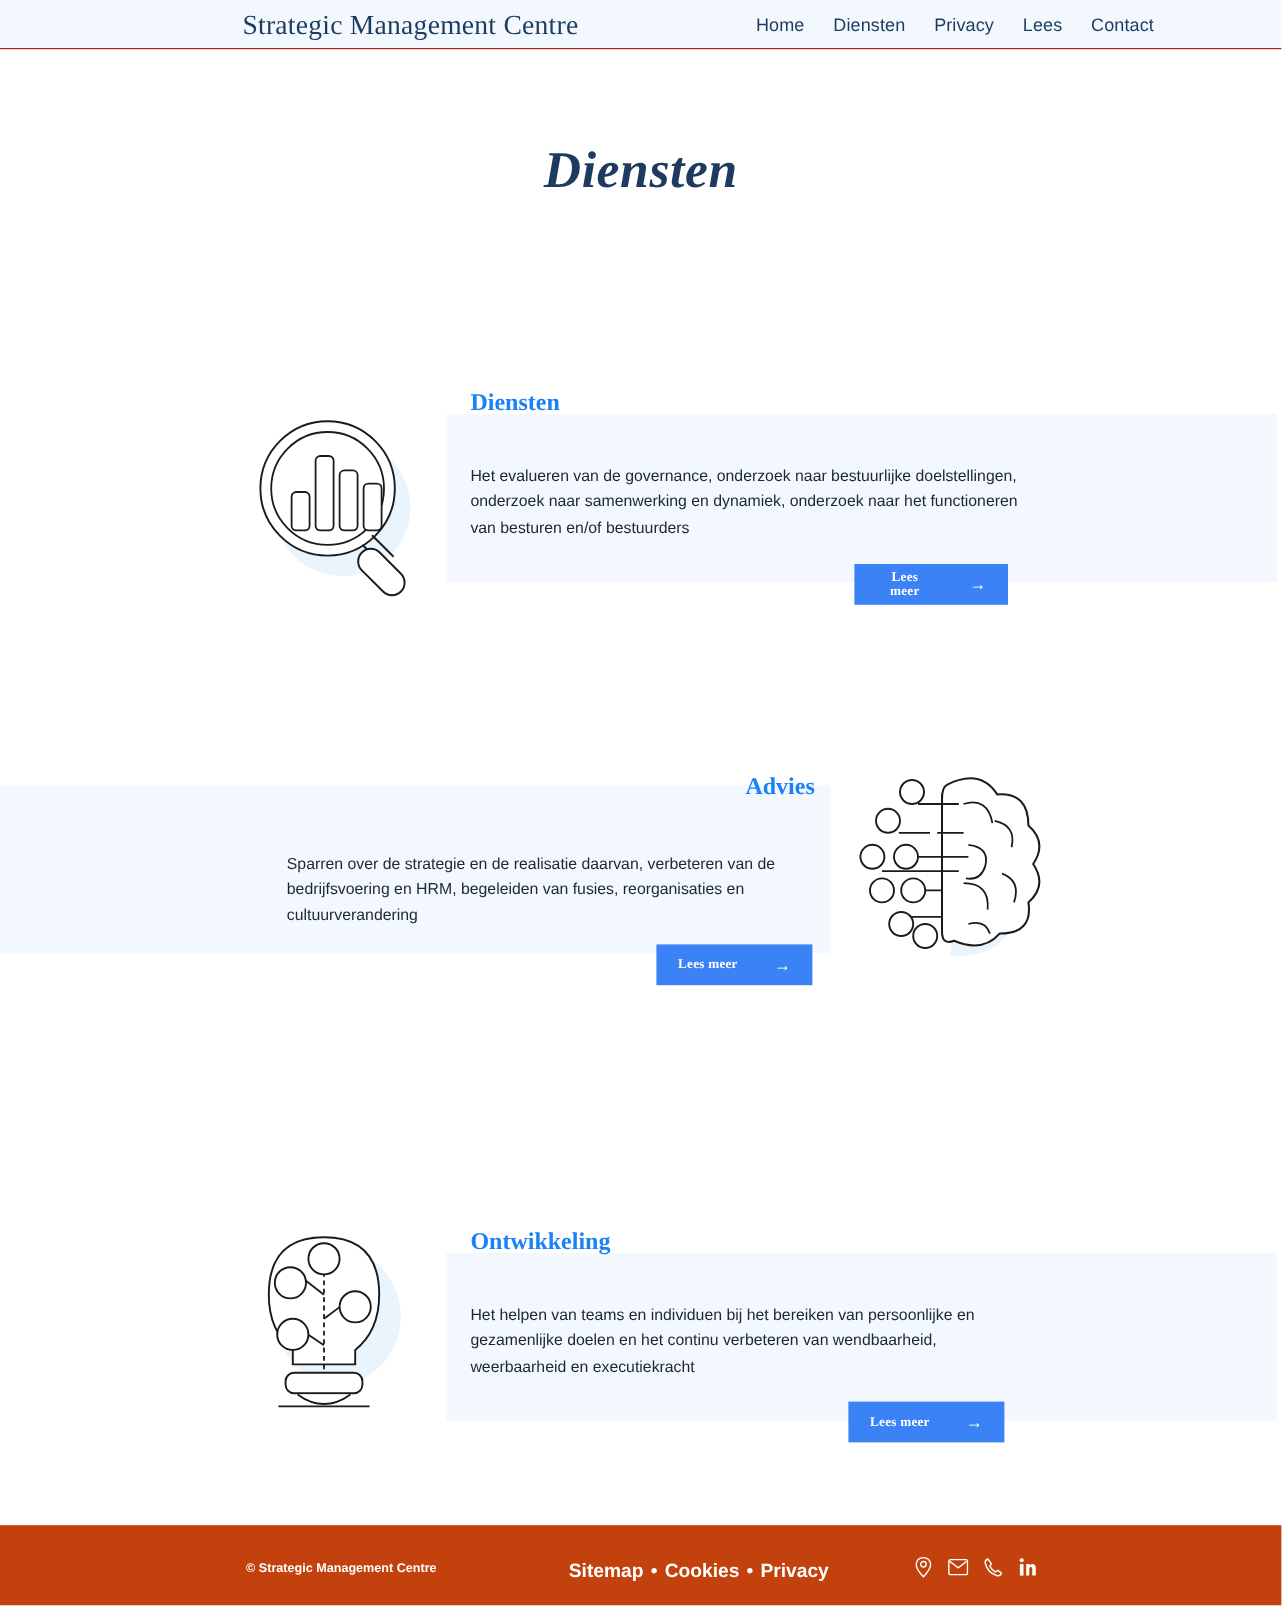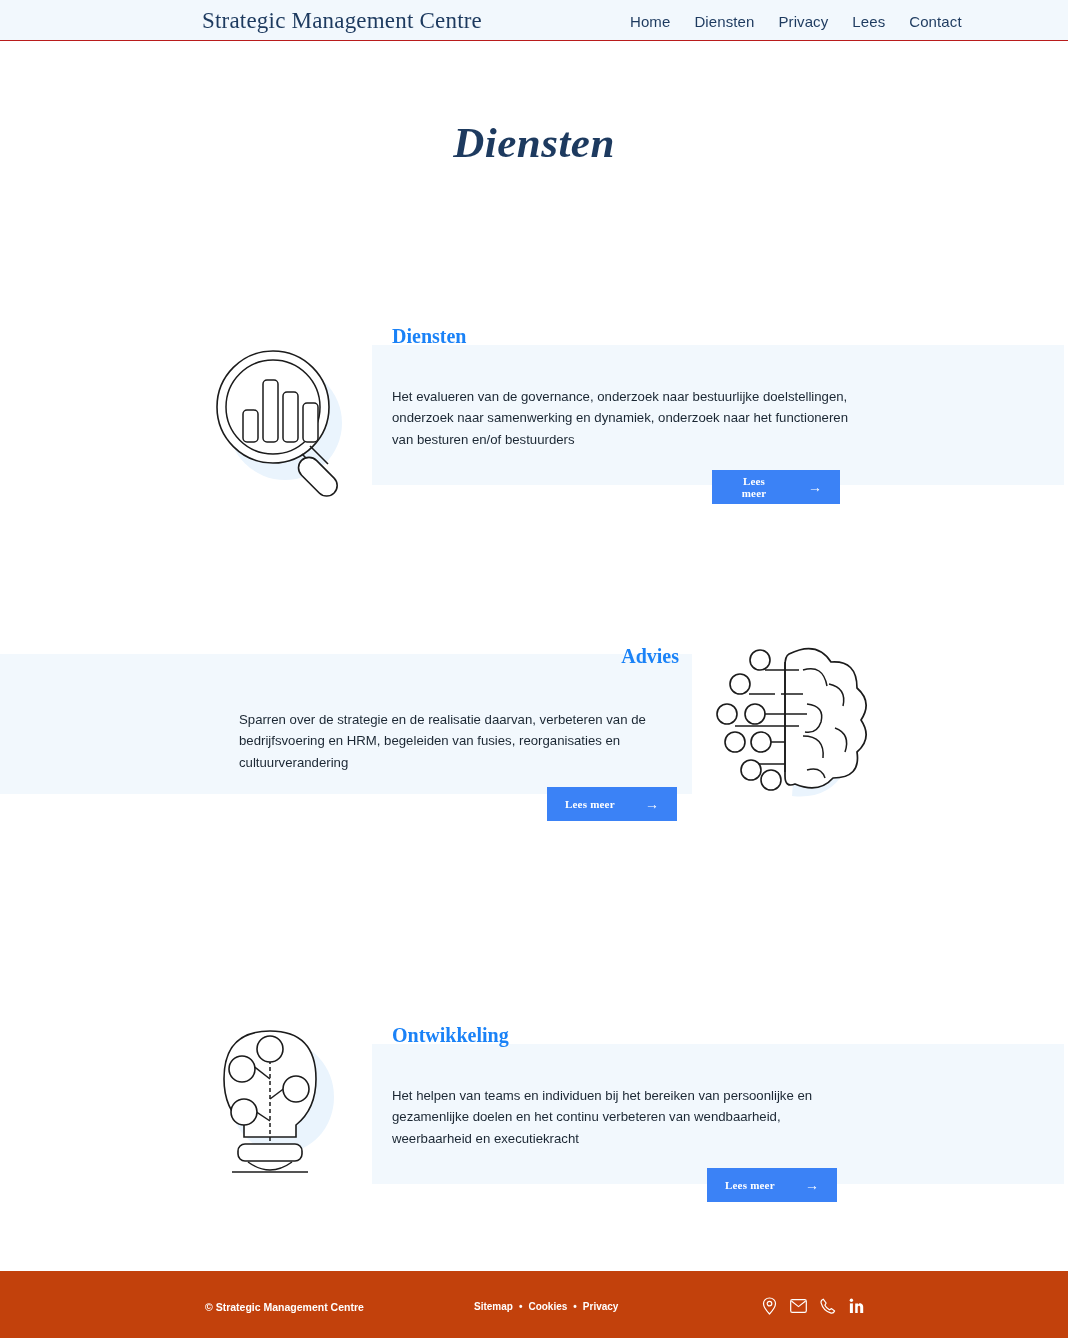--- a/index.html
+++ b/index.html
@@ -171,21 +171,21 @@
     color: #ffffff;
     white-space: nowrap;
   }
   .footer-links {
     position: absolute;
     left: 474px;
     top: 30px;
     display: flex;
     align-items: center;
     gap: 6px;
-    font-size: 10px;
+    font-size: 16px;
     font-weight: bold;
     color: #ffffff;
     white-space: nowrap;
   }
   .footer-links a { color: #ffffff; text-decoration: none; }
   .footer-sep { color: #ffffff; }
   .footer-social {
     position: absolute;
     left: 762px;
     top: 1297px;

